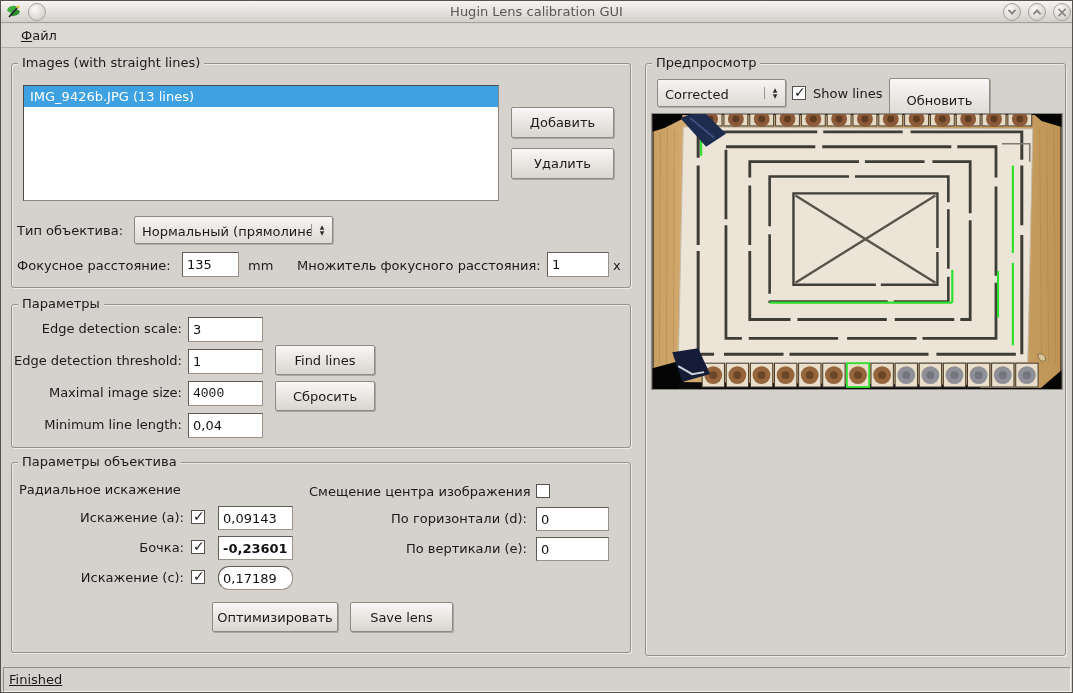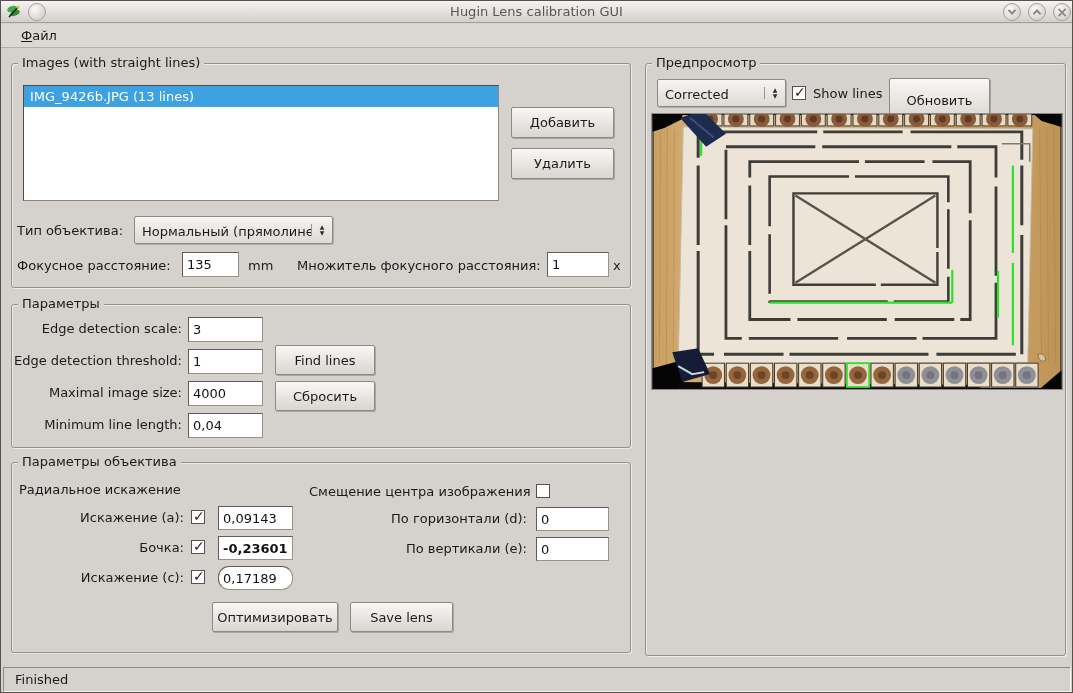--- a/index.html
+++ b/index.html
@@ -47,21 +47,21 @@
   .cspin{width:21px;border-left:1px solid #9a968f;display:flex;flex-direction:column;
     align-items:center;justify-content:center;font-size:6px;line-height:6px;color:#2f2d2a;}
   .cb{position:absolute;width:14px;height:14px;background:#fff;border:1px solid #55524d;}
   .cb.on::after{content:"✓";position:absolute;top:-3px;left:1px;font-size:14px;color:#262626;}
   .listbox{position:absolute;background:#fff;border:1px solid #8d8780;
     border-top-color:#4f4c47;border-left-color:#4f4c47;}
   .listrow{height:21px;line-height:21px;padding-left:6px;color:#fff;}
   
   .statusbar{position:absolute;left:2px;top:666px;width:1068px;height:25px;
     border:1px solid #8f8b85;border-bottom-color:#f5f3f1;border-right-color:#f5f3f1;
-    display:flex;align-items:center;padding-left:11px;background:#d5d1cd;}
+    display:flex;align-items:center;padding-left:5px;background:#d5d1cd;text-decoration:underline;}
   .previewbox{position:absolute;left:650px;top:112px;width:412px;height:277px;border:1px solid #8c8882;}
   svg{display:block;}
 </style>
 </head>
 <body>
 
 <div id="win">
 
   <div class="titlebar">
     <span class="title-text">Hugin Lens calibration GUI</span>
@@ -110,21 +110,21 @@
   <span class="label" style="left:612px;top:257px">x</span>
 
   <div class="groupbox" style="left:10px;top:303px;width:620px;height:144px">
     <span class="gtitle">Параметры</span>
   </div>
   <span class="label" style="right:890px;top:320px">Edge detection scale:</span>
   <input class="tfield" style="left: 187px; top: 316px; width: 75px; height: 25px;" readonly="" value="3">
   <span class="label" style="right:890px;top:352px">Edge detection threshold:</span>
   <input class="tfield" style="left: 187px; top: 348px; width: 75px; height: 25px;" readonly="" value="1">
   <span class="label" style="right:890px;top:384px">Maximal image size:</span>
-  <input class="tfield" style="left: 187px; top: 380px; width: 75px; height: 25px;" readonly="" value="4000">
+  <input class="tfield" style="left: 187px; top: 380px; width: 75px; height: 25px; font-family: Liberation Mono, monospace;" readonly="" value="4000">
   <span class="label" style="right:890px;top:416px">Minimum line length:</span>
   <input class="tfield" style="left: 187px; top: 412px; width: 75px; height: 25px;" readonly="" value="0,04">
   <div class="btn" style="left:274px;top:344px;width:100px;height:30px">Find lines</div>
   <div class="btn" style="left:274px;top:380px;width:100px;height:30px">Сбросить</div>
 
   <div class="groupbox" style="left:10px;top:461px;width:620px;height:191px">
     <span class="gtitle">Параметры объектива</span>
   </div>
   <span class="label" style="left:18px;top:481px">Радиальное искажение</span>
 

